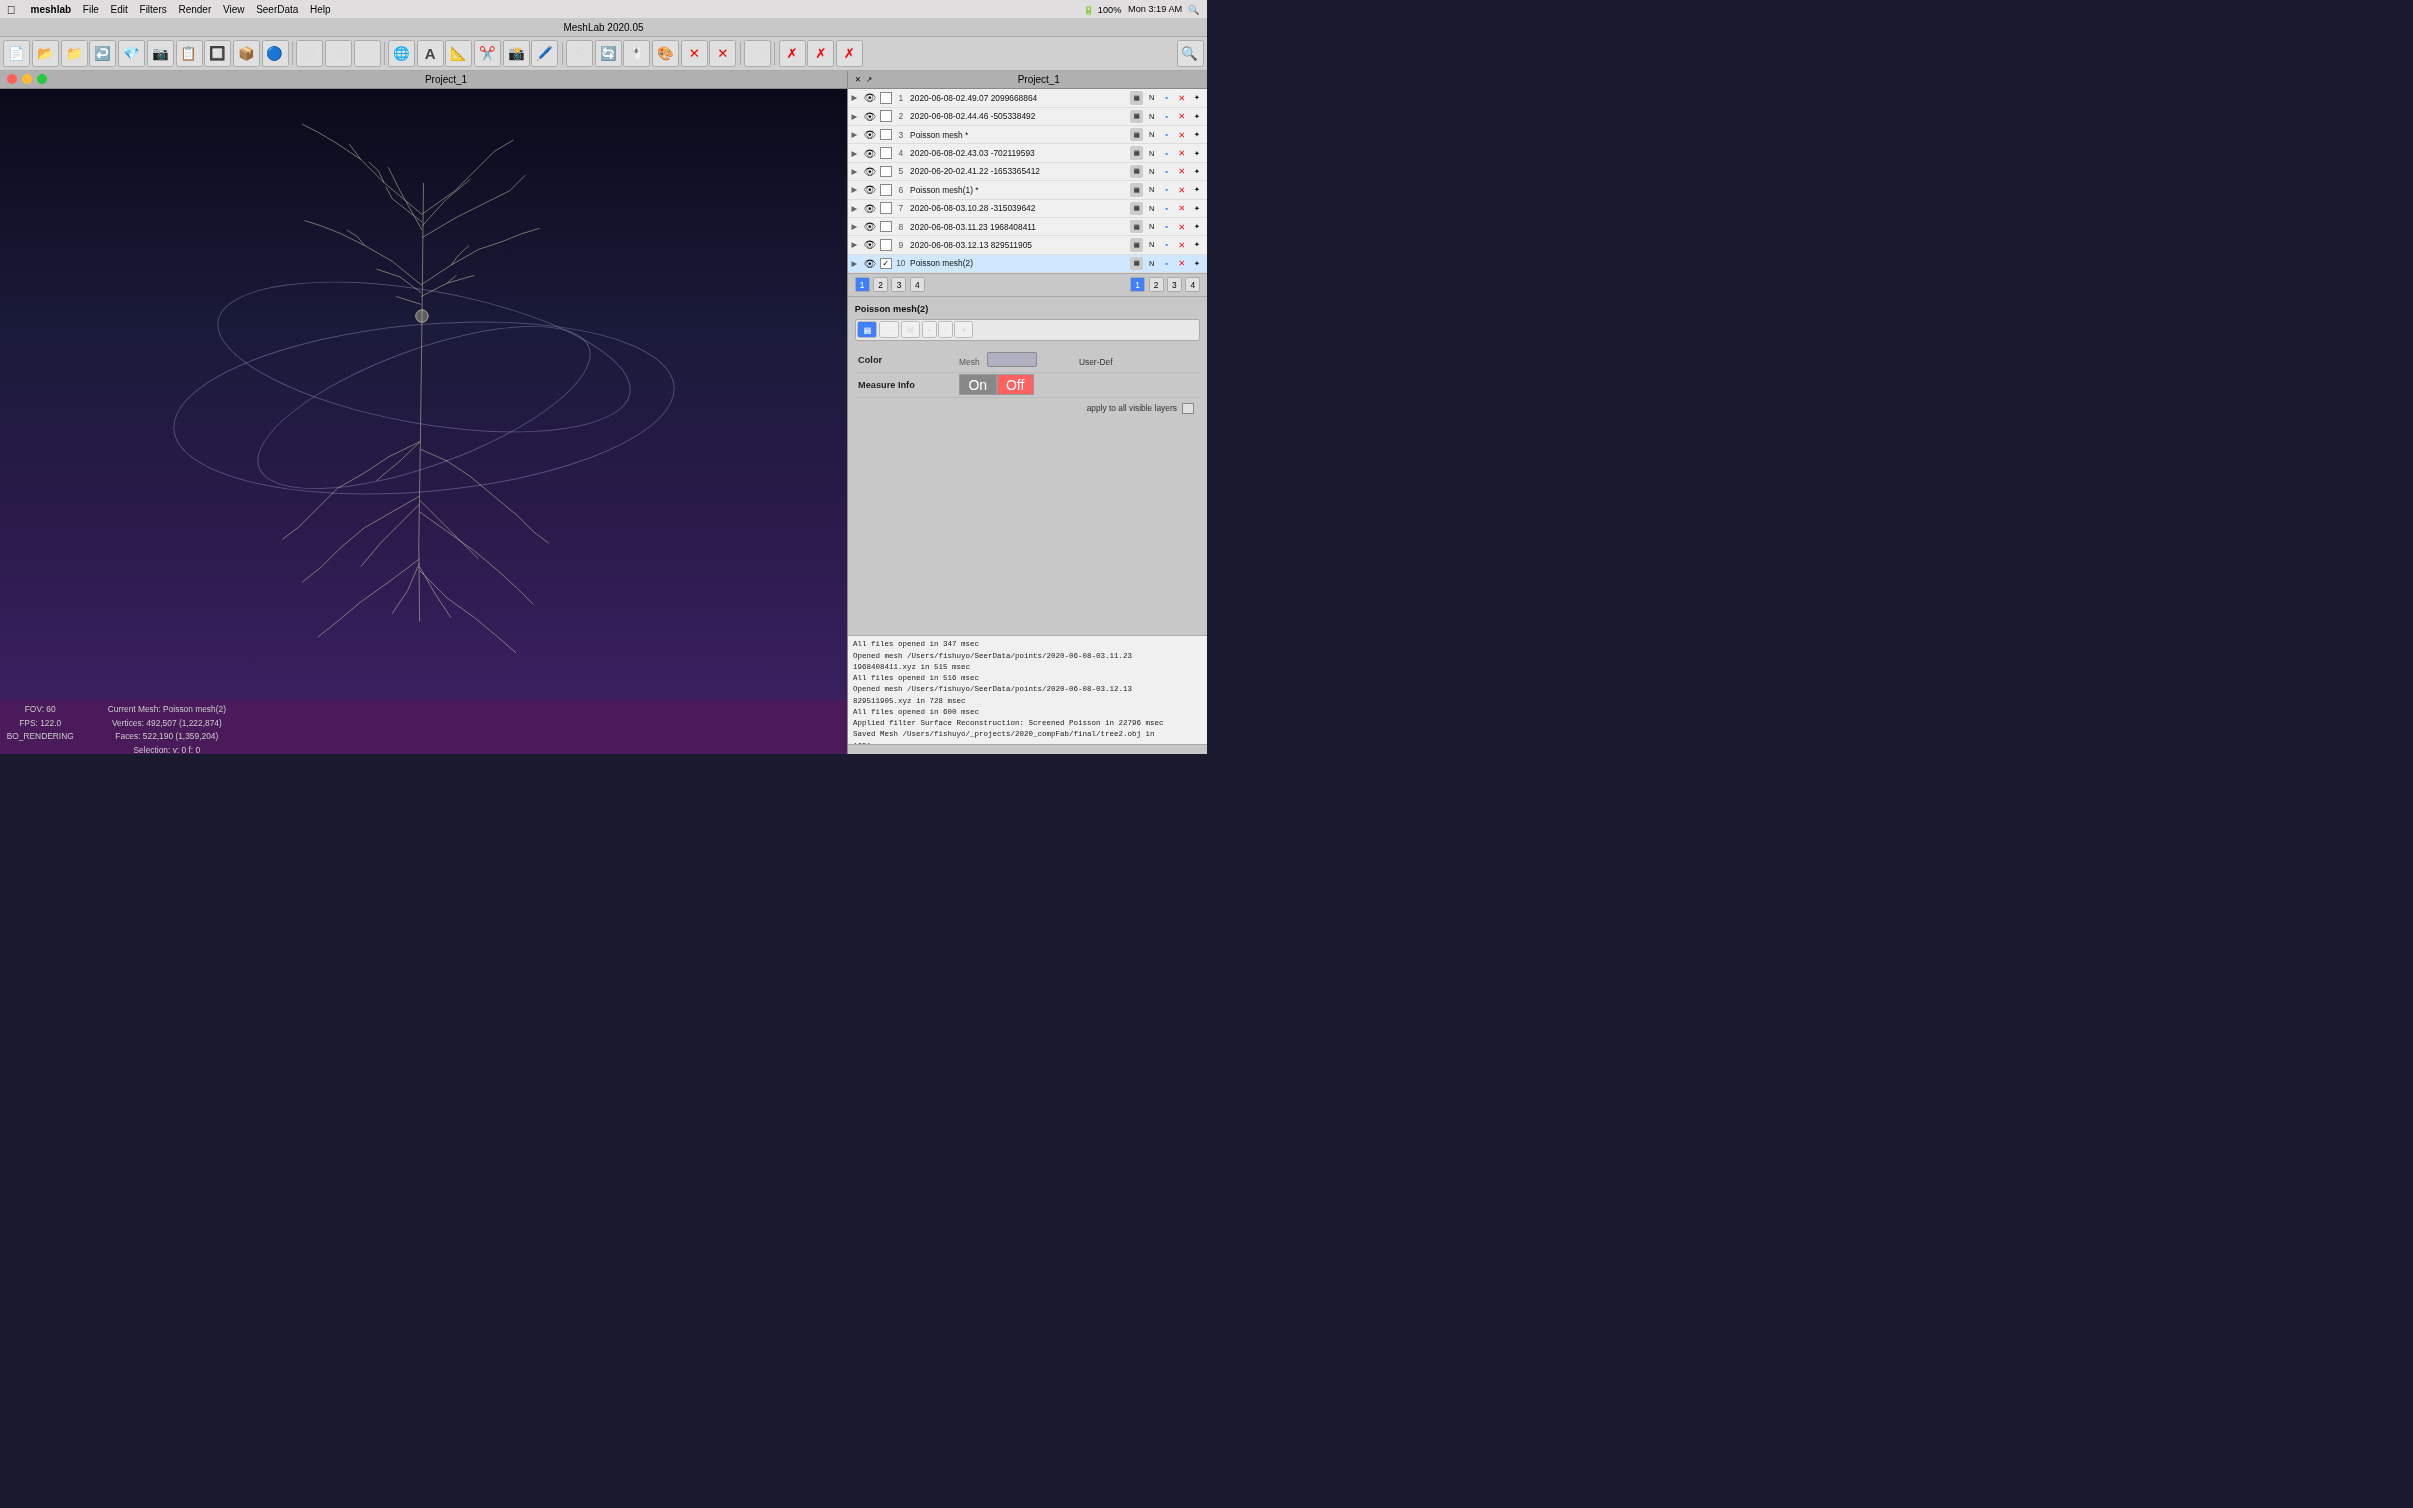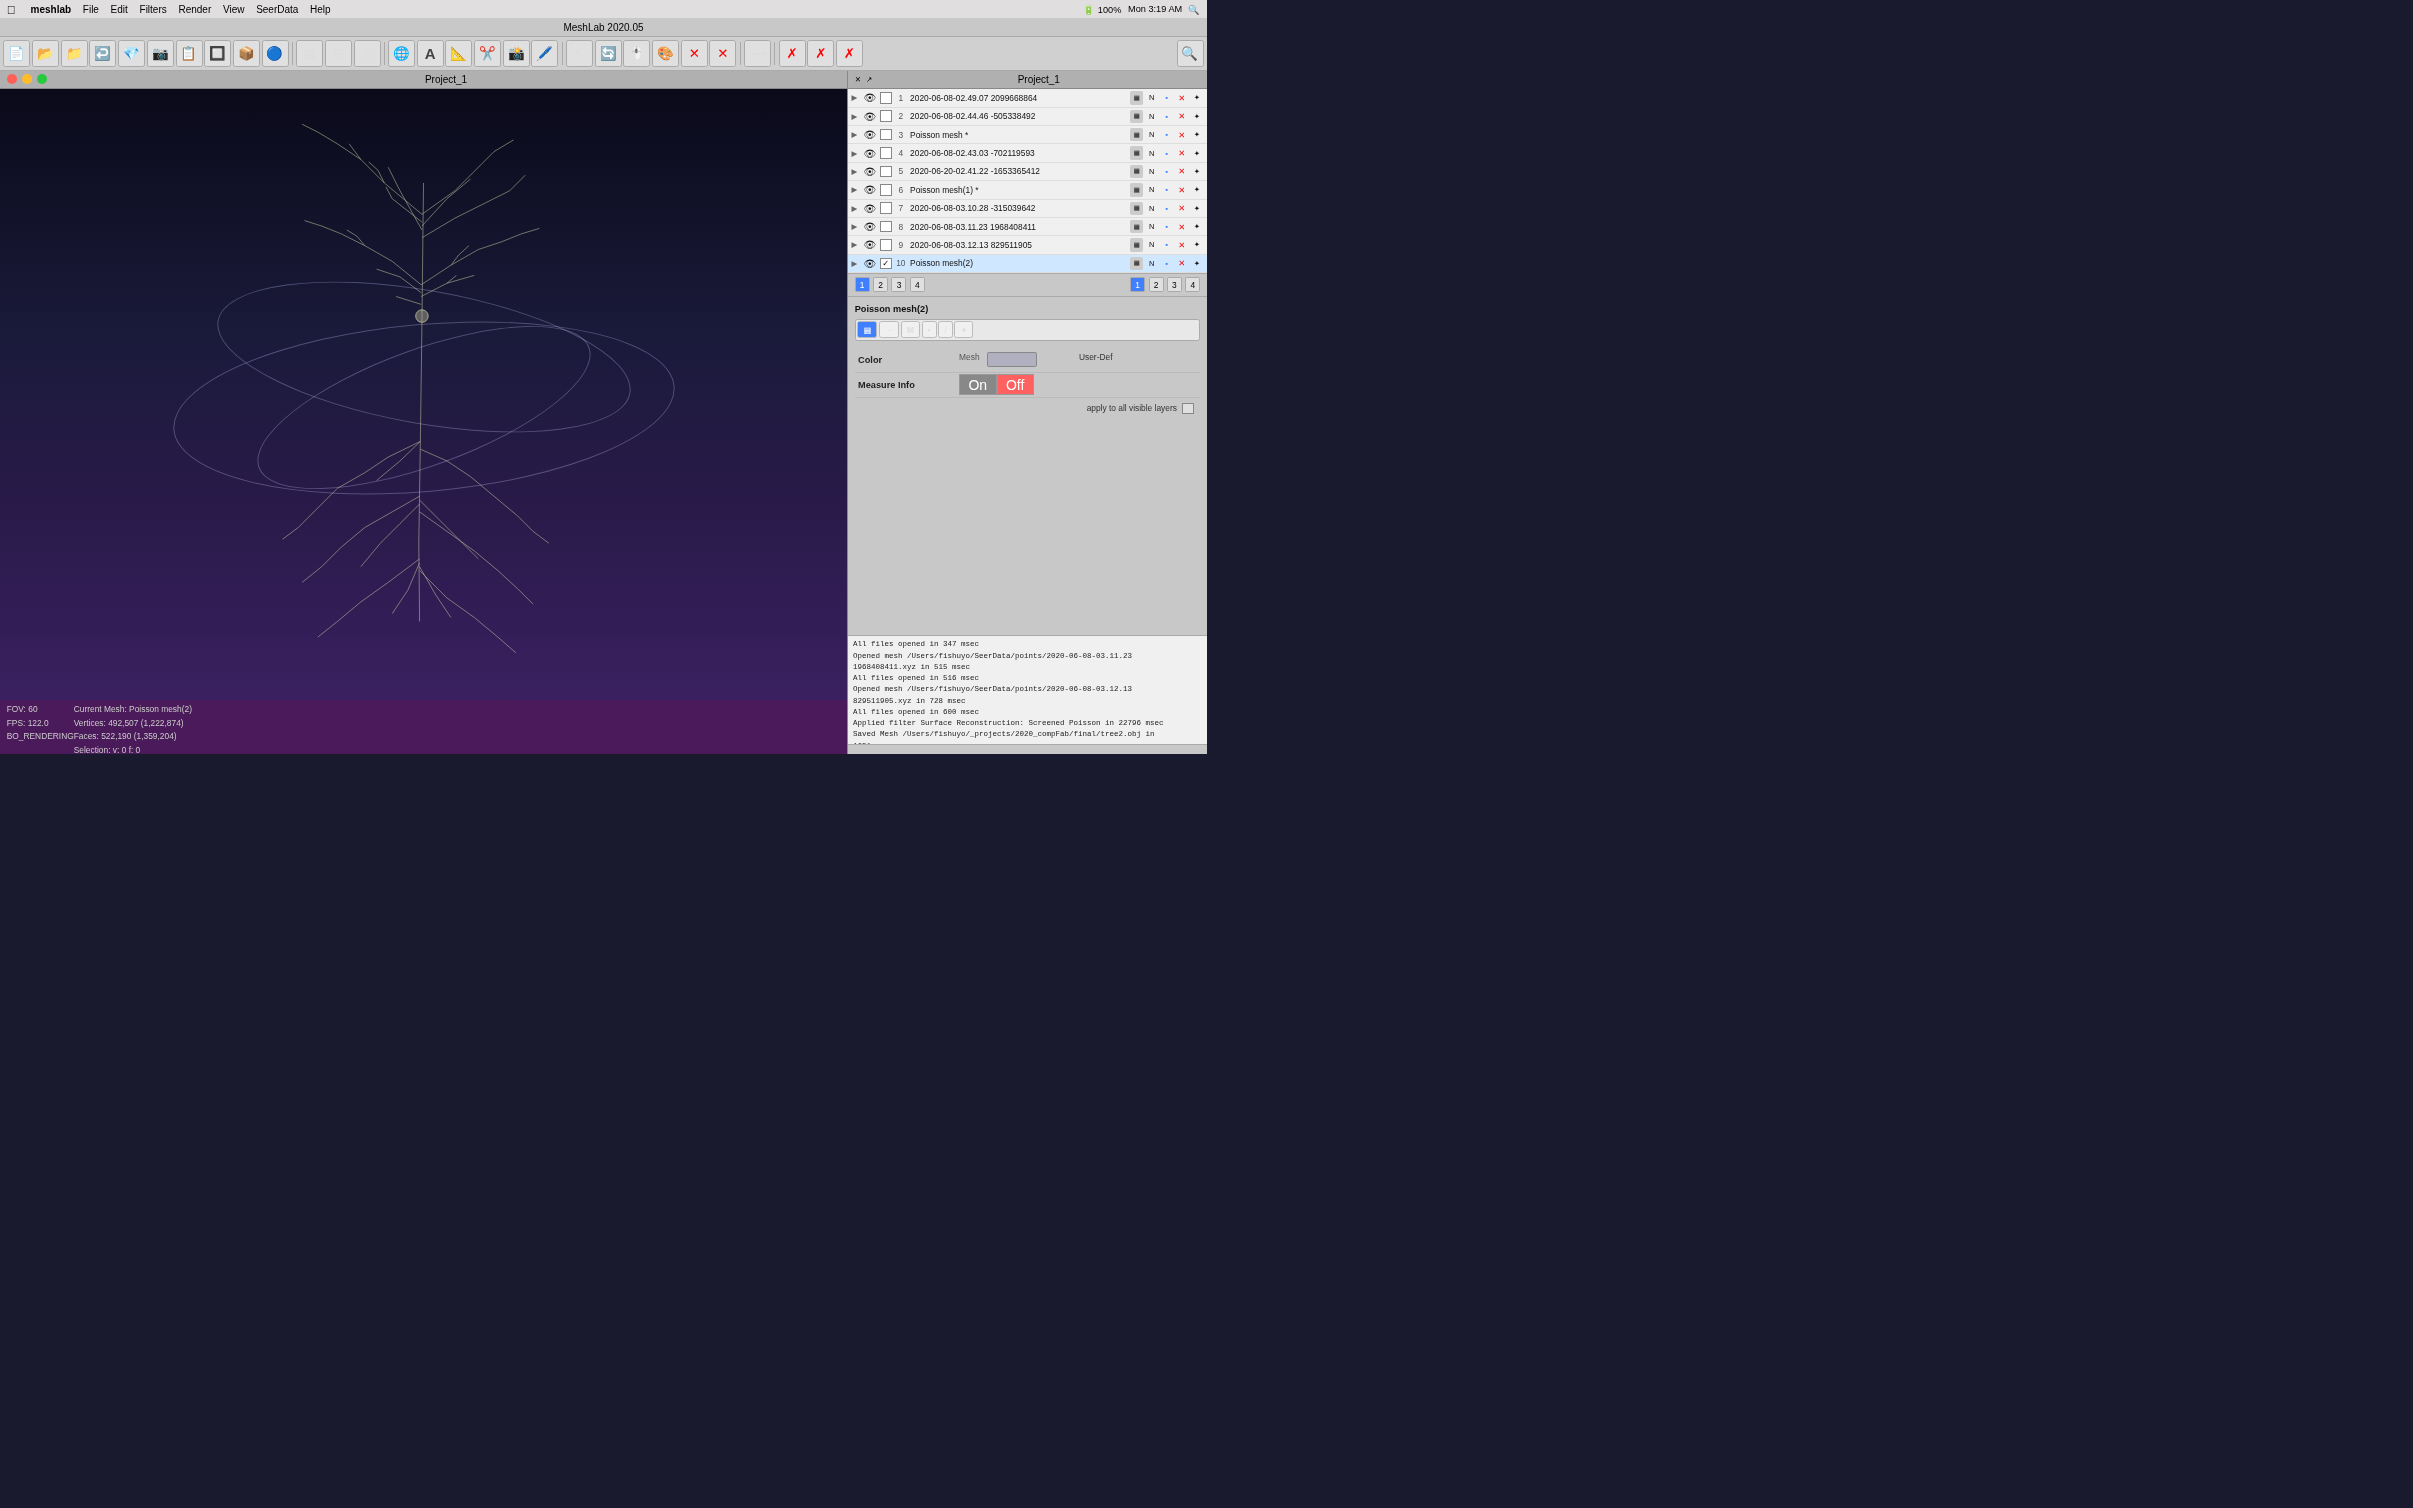--- a/index.html
+++ b/index.html
@@ -250,21 +250,21 @@
     }
     .prop-label {
       font-weight: bold;
       font-size: 9.2px;
       color: #222;
       width: 101px;
     }
     .prop-value {
       flex: 1;
       display: flex;
-      align-items: flex-start;
+      align-items: flex-end;
       gap: 4px;
       font-size: 9.2px;
     }
     .mesh-label {
       font-size: 8.4px;
       color: #555;
       margin-right: 3.4px;
     }
     .color-box {
       width: 50px;
@@ -511,21 +511,21 @@
           <line x1="275" y1="212" x2="288" y2="200"></line>
           <line x1="260" y1="248" x2="272" y2="238"></line>
 
         </g>
 
         <circle cx="228" cy="290" r="8" fill="rgba(200,200,160,0.4)" stroke="#c8c8a0" stroke-width="1"></circle>
       </svg>
     </div>
 
     <div id="viewport-footer">
-      <div style="display:flex;">
+      <div style="display:flex;gap:34px;text-align:center;">
         <div>
           <div>FOV: 60</div>
           <div>FPS:  122.0</div>
           <div>BO_RENDERING</div>
         </div>
         <div>
           <div>Current Mesh: Poisson mesh(2)</div>
           <div>Vertices: 492,507   (1,222,874)</div>
           <div>Faces: 522,190   (1,359,204)</div>
           <div>Selection: v: 0 f: 0</div>

